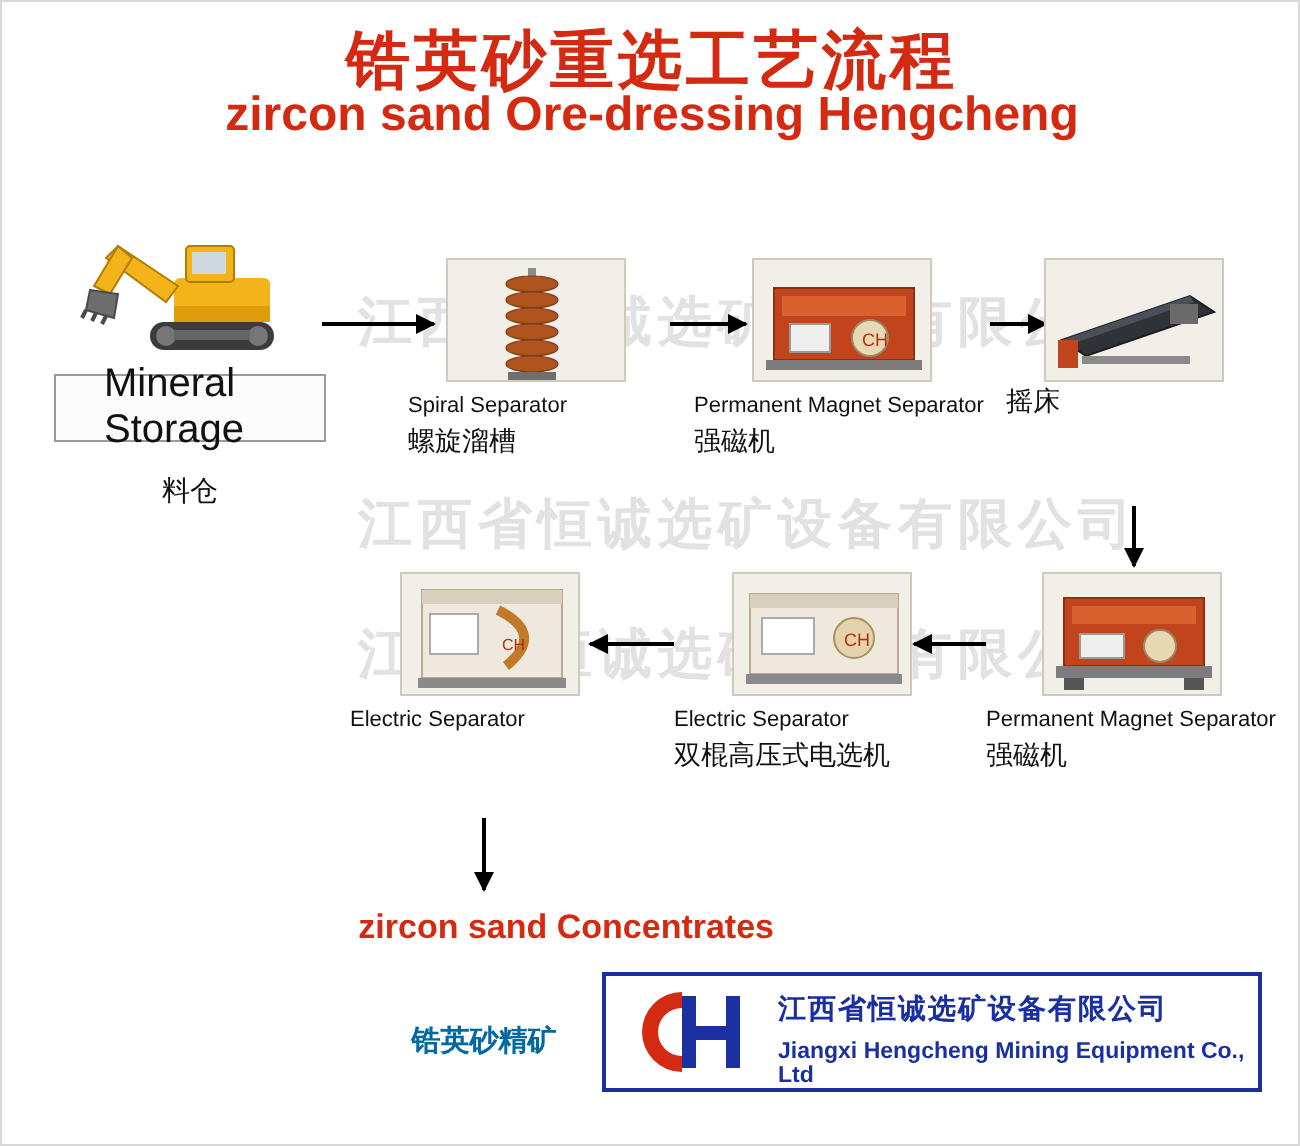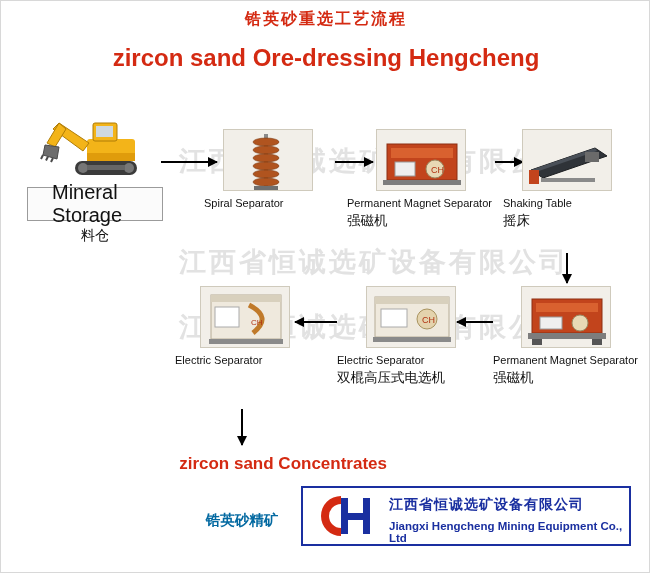--- a/index.html
+++ b/index.html
@@ -25,21 +25,21 @@
   }
 
   
   .title-cn {
     position: absolute;
     top: 8px;
     left: 0;
     width: 650px;
     text-align: center;
     color: #d42a12;
-    font-size: 16px;
+    font-size: 32px;
     font-weight: bold;
     letter-spacing: 2px;
   }
   .title-en {
     position: absolute;
     top: 43px;
     left: 0;
     width: 650px;
     text-align: center;
     color: #d42a12;
@@ -104,21 +104,21 @@
     display: flex;
     align-items: center;
     justify-content: center;
     font-size: 20px;
     color: #111;
     padding-left: 24px;
   }
   .storage-cn {
     position: absolute;
     left: 26px;
-    top: 226px;
+    top: 236px;
     width: 136px;
     text-align: center;
     font-size: 14px;
     color: #111;
   }
 
   
   .arrow-h {
     position: absolute;
     height: 2px;
@@ -271,20 +271,21 @@
           <ellipse cx="42" cy="20" rx="13" ry="4"></ellipse>
           <ellipse cx="42" cy="28" rx="13" ry="4"></ellipse>
           <ellipse cx="42" cy="36" rx="13" ry="4"></ellipse>
           <ellipse cx="42" cy="44" rx="13" ry="4"></ellipse>
           <ellipse cx="42" cy="52" rx="13" ry="4"></ellipse>
         </g>
         <rect x="30" y="56" width="24" height="4" fill="#6f6f6f"></rect>
       </svg>
     </div>
     <div class="label-en">Spiral Separator</div>
+    <div class="label-cn">螺旋溜槽</div>
   </div>
 
   <div class="arrow-h" style="left:334px; top:160px; width:38px;"></div>
 
   <div class="node" style="left:346px; top:128px; width:148px;">
     <div class="pic">
       <svg width="90" height="62" viewBox="0 0 90 62">
         <rect width="90" height="62" fill="#f2efe9"></rect>
         <rect x="10" y="14" width="70" height="36" fill="#c2441c" stroke="#8c2f13"></rect>
         <rect x="14" y="18" width="62" height="10" fill="#d9612f"></rect>
@@ -304,21 +305,20 @@
     <div class="pic">
       <svg width="90" height="62" viewBox="0 0 90 62">
         <rect width="90" height="62" fill="#f2efe9"></rect>
         <path d="M8 40 L72 18 L84 26 L20 48 Z" fill="#2f3338" stroke="#1b1d20"></path>
         <path d="M8 40 L72 18 L74 21 L10 43 Z" fill="#4a5058"></path>
         <rect x="6" y="40" width="10" height="14" fill="#c2441c"></rect>
         <rect x="62" y="22" width="14" height="10" fill="#6a6a6a"></rect>
         <rect x="18" y="48" width="54" height="4" fill="#8a8a8a"></rect>
       </svg>
     </div>
-    <div class="label-en">Shaking Table</div>
     <div class="label-cn">摇床</div>
   </div>
 
   <div class="arrow-v" style="left:565px; top:252px; height:30px;"></div>
 
   <div class="node" style="left:492px; top:285px; width:146px;">
     <div class="pic">
       <svg width="90" height="62" viewBox="0 0 90 62">
         <rect width="90" height="62" fill="#f2efe9"></rect>
         <rect x="10" y="12" width="70" height="34" fill="#c2441c" stroke="#8c2f13"></rect>

